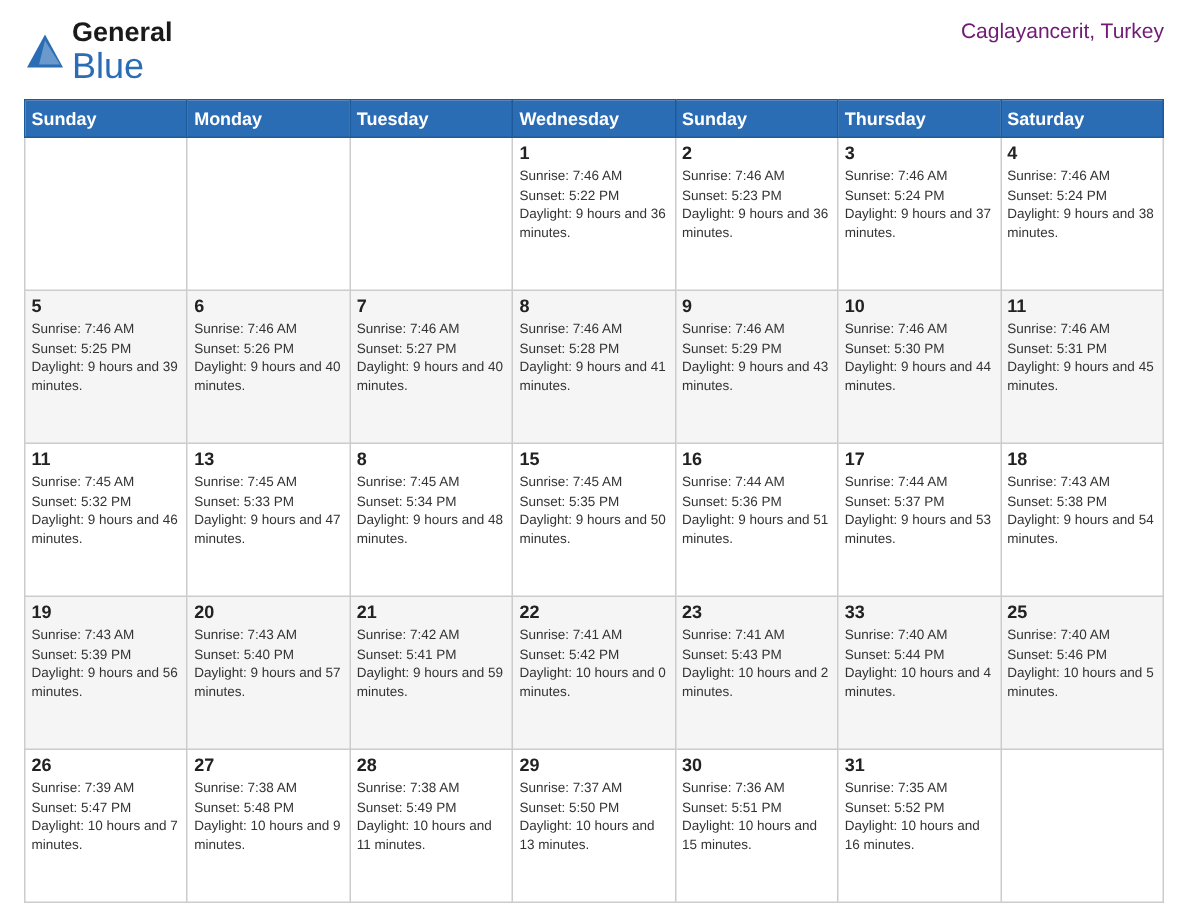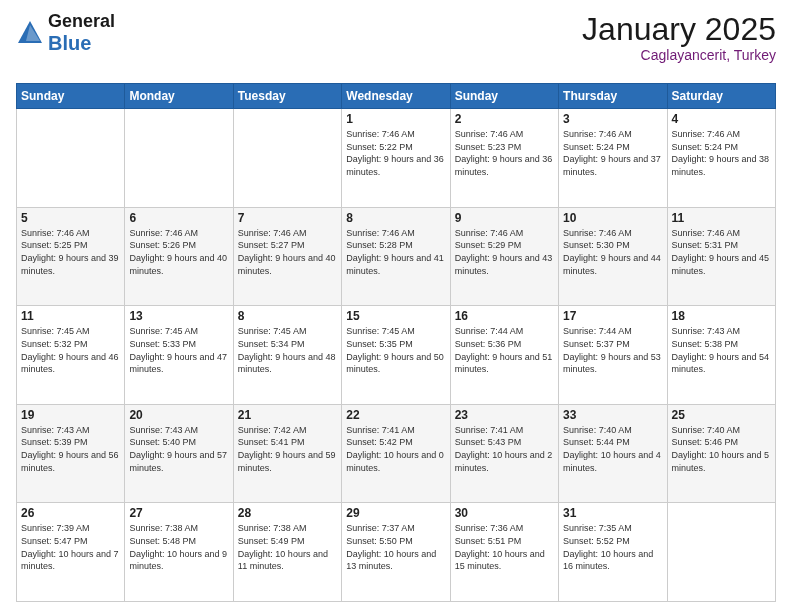--- a/index.html
+++ b/index.html
@@ -9,21 +9,20 @@
       width: 792px;
       height: 612px;
       overflow: hidden;
     }
     .page {
       width: 792px;
       height: 612px;
       padding: 12px 16px 10px 16px;
       display: flex;
       flex-direction: column;
-      gap: 12px;
     }
     .header {
       display: flex;
       justify-content: space-between;
       align-items: flex-start;
       margin-bottom: 8px;
     }
     .logo {
       display: flex;
       align-items: center;
@@ -99,25 +98,24 @@
 
 <div class="page">
   <div class="header">
     <div class="logo">
       <svg class="logo-icon" viewBox="0 0 28 28" xmlns="http://www.w3.org/2000/svg">
         <polygon points="14,2 26,24 2,24" fill="#2a6db5"></polygon>
         <polygon points="14,6 24,22 10,22" fill="#fff" opacity="0.3"></polygon>
       </svg>
       <div class="logo-text">
         <span style="font-size:18px;font-weight:bold;color:#1a1a1a;line-height:1.1;">General</span>
-        <span style="font-size:20px;font-weight:bold;color:#2a6db5;line-height:1.1;">Blue</span>
+        <span style="font-size:24px;font-weight:normal;color:#2a6db5;line-height:1.1;">Blue</span>
       </div>
     </div>
     <div class="title-area">
-      <div class="month-title">January 2025</div>
       <div class="subtitle">Caglayancerit, Turkey</div>
     </div>
   </div>
 
   <table class="calendar">
     <thead>
       <tr>
       <th>Sunday</th>
           <th>Monday</th>
           <th>Tuesday</th>

